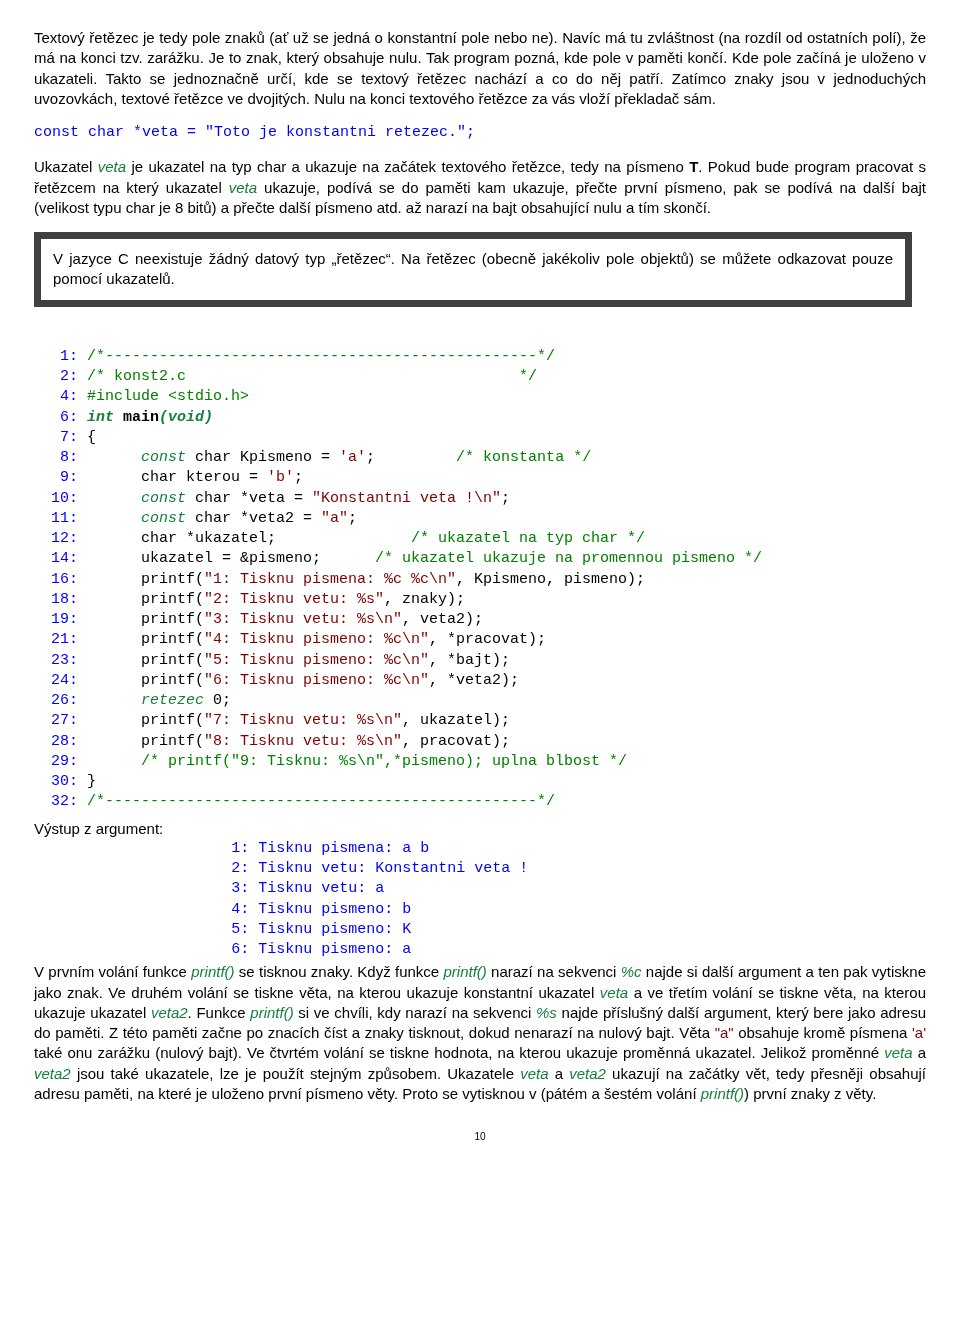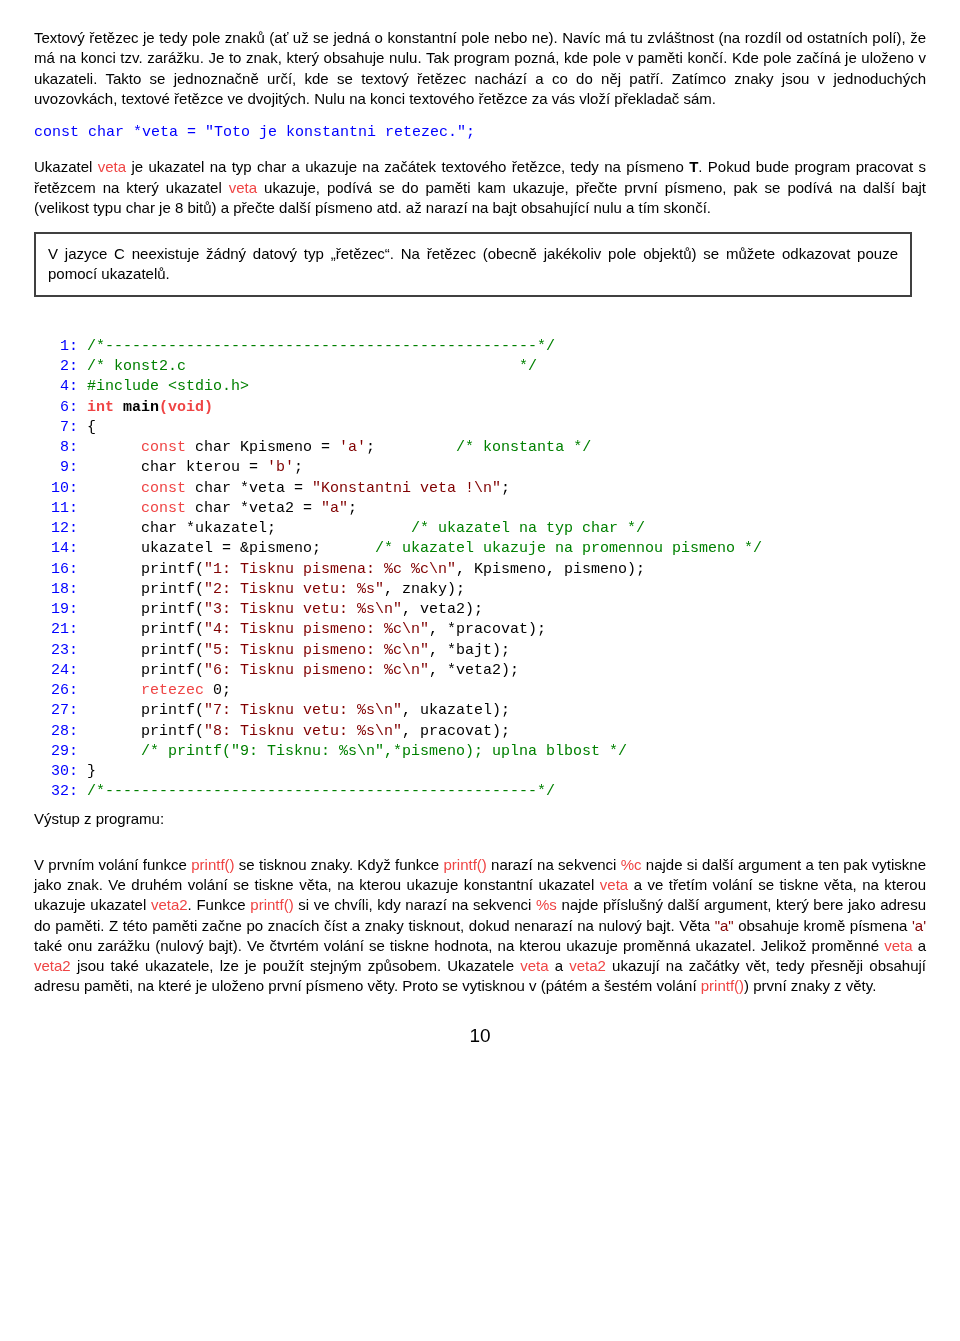--- a/index.html
+++ b/index.html
@@ -11,25 +11,25 @@
     font-size:15px;
     color:#000;
     line-height:1.35;
   }
   p{margin:0 0 14px 0;text-align:justify;}
   .code-inline{
     font-family:"Courier New",monospace;
     color:#0000ff;
     margin:8px 0 14px 0;
   }
-  .blue{color:#ef4444;}
+  .blue{color:#15803d;font-style:italic;}
   .maroon{color:#800000;}
   .green{color:#008000;}
   .infobox{
-    border:2px solid #404040;
+    border:7px solid #404040;
     padding:10px 12px;
     margin:14px 14px 20px 0;
     text-align:justify;
   }
   .codeblock{
     font-family:"Courier New",monospace;
     white-space:pre;
     font-size:15px;
     line-height:1.35;
     margin:0 0 6px 0;
@@ -37,21 +37,21 @@
   .codeblock .ln{color:#0000ff;display:inline-block;width:44px;text-align:right;}
   .output{
     font-family:"Courier New",monospace;
     white-space:pre;
     color:#0000ff;
     margin-left:216px;
     line-height:1.35;
   }
   .outputrow{display:flex;align-items:flex-start;}
   .outputlabel{flex:0 0 auto;padding-right:0;}
-  .pagenum{text-align:center;margin-top:26px;font-size:19px;}
+  .pagenum{text-align:center;margin-top:26px;font-size:10px;}
 </style>
 </head>
 <body>
 
 <p>Textový řetězec je tedy pole znaků (ať už se jedná o konstantní pole nebo ne). Navíc má tu zvláštnost (na rozdíl od ostatních polí), že má na konci tzv. zarážku. Je to znak, který obsahuje nulu. Tak program pozná, kde pole v paměti končí. Kde pole začíná je uloženo v ukazateli. Takto se jednoznačně určí, kde se textový řetězec nachází a co do něj patří. Zatímco znaky jsou v jednoduchých uvozovkách, textové řetězce ve dvojitých. Nulu na konci textového řetězce za vás vloží překladač sám.</p>
 
 <div class="code-inline">const char *veta = "Toto je konstantni retezec.";</div>
 
 <p>
 <span>Ukazatel </span><span class="blue">veta</span><span> je ukazatel na typ char a ukazuje na začátek textového řetězce, tedy na písmeno </span><b>T</b><span>. Pokud bude program pracovat s řetězcem na který ukazatel </span><span class="blue">veta</span><span> ukazuje, podívá se do paměti kam ukazuje, přečte první písmeno, pak se podívá na další bajt (velikost typu char je 8 bitů) a přečte další písmeno atd. až narazí na bajt obsahující nulu a tím skončí.</span>
@@ -79,20 +79,28 @@
 <span class="ln">24:</span>       <span>printf(</span><span class="maroon">"6: Tisknu pismeno: %c\n"</span><span>, *veta2);</span>
 <span class="ln">26:</span>       <span class="blue">retezec</span><span> 0;</span>
 <span class="ln">27:</span>       <span>printf(</span><span class="maroon">"7: Tisknu vetu: %s\n"</span><span>, ukazatel);</span>
 <span class="ln">28:</span>       <span>printf(</span><span class="maroon">"8: Tisknu vetu: %s\n"</span><span>, pracovat);</span>
 <span class="ln">29:</span>       <span class="green">/* printf("9: Tisknu: %s\n",*pismeno); uplna blbost */</span>
 <span class="ln">30:</span> <span>}</span>
 <span class="ln">32:</span> <span class="green">/*------------------------------------------------*/</span>
 </div>
 
 <div class="outputrow">
-<span class="outputlabel">Výstup z programu:</span>
+<span class="outputlabel">Výstup z argument:</span>
+<div class="output" style="margin-left:68px;">
+<span>1: Tisknu pismena: a b</span>
+<span>2: Tisknu vetu: Konstantni veta !</span>
+<span>3: Tisknu vetu: a</span>
+<span>4: Tisknu pismeno: b</span>
+<span>5: Tisknu pismeno: K</span>
+<span>6: Tisknu pismeno: a</span>
+</div>
 </div>
 
-<p style="margin-top:26px;">
+<p style="margin-top:2px;">
 <span>V prvním volání funkce </span><span class="blue">printf()</span><span> se tisknou znaky. Když funkce </span><span class="blue">printf()</span><span> narazí na sekvenci </span><span class="blue">%c</span><span> najde si další argument a ten pak vytiskne jako znak. Ve druhém volání se tiskne věta, na kterou ukazuje konstantní ukazatel </span><span class="blue">veta</span><span> a ve třetím volání se tiskne věta, na kterou ukazuje ukazatel </span><span class="blue">veta2</span><span>. Funkce </span><span class="blue">printf()</span><span> si ve chvíli, kdy narazí na sekvenci </span><span class="blue">%s</span><span>  najde příslušný další argument, který bere jako adresu do paměti. Z této paměti začne po znacích číst a znaky tisknout, dokud nenarazí na nulový bajt. Věta </span><span class="maroon">"a"</span><span> obsahuje kromě písmena </span><span class="maroon">'a'</span><span> také onu zarážku (nulový bajt). Ve čtvrtém volání se tiskne hodnota, na kterou ukazuje proměnná ukazatel. Jelikož proměnné </span><span class="blue">veta</span><span> a </span><span class="blue">veta2</span><span> jsou také ukazatele, lze je použít stejným způsobem. Ukazatele </span><span class="blue">veta</span><span> a </span><span class="blue">veta2</span><span> ukazují na začátky vět, tedy přesněji obsahují adresu paměti, na které je uloženo první písmeno věty. Proto se vytisknou v (pátém a šestém volání </span><span class="blue">printf()</span><span>) první znaky z věty.</span>
 </p>
 
 <div class="pagenum">10</div>
 
 </body></html>

